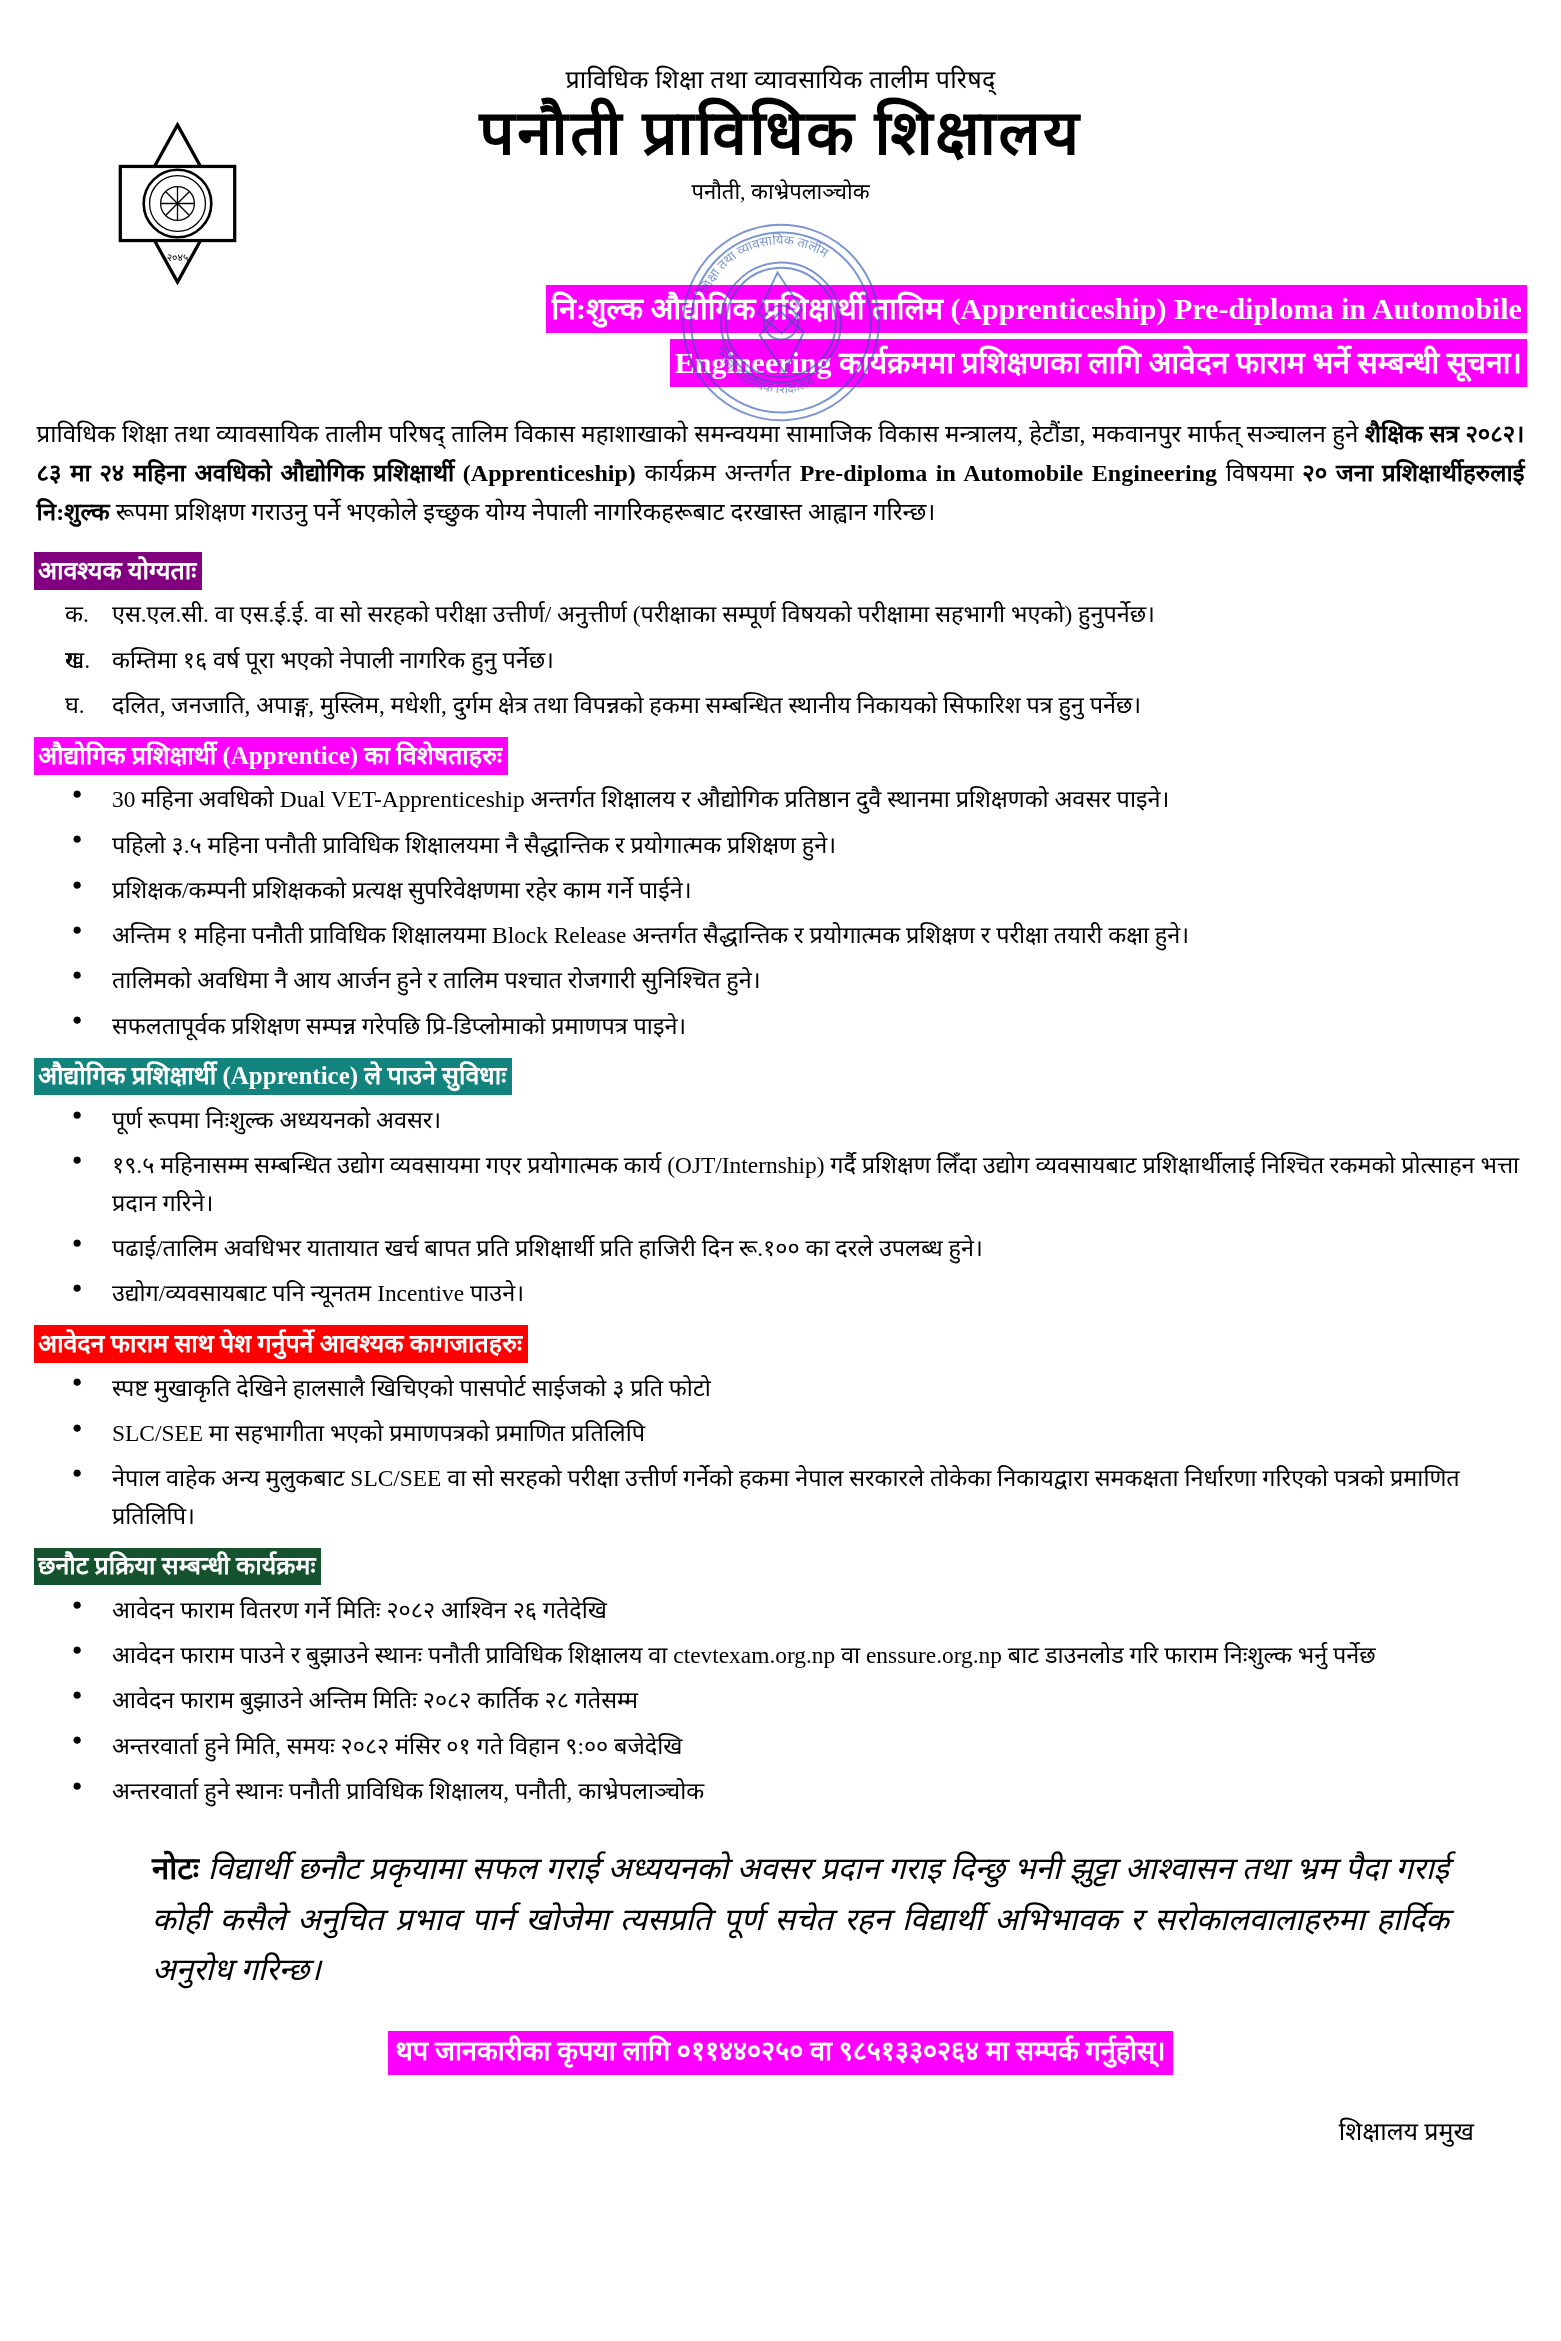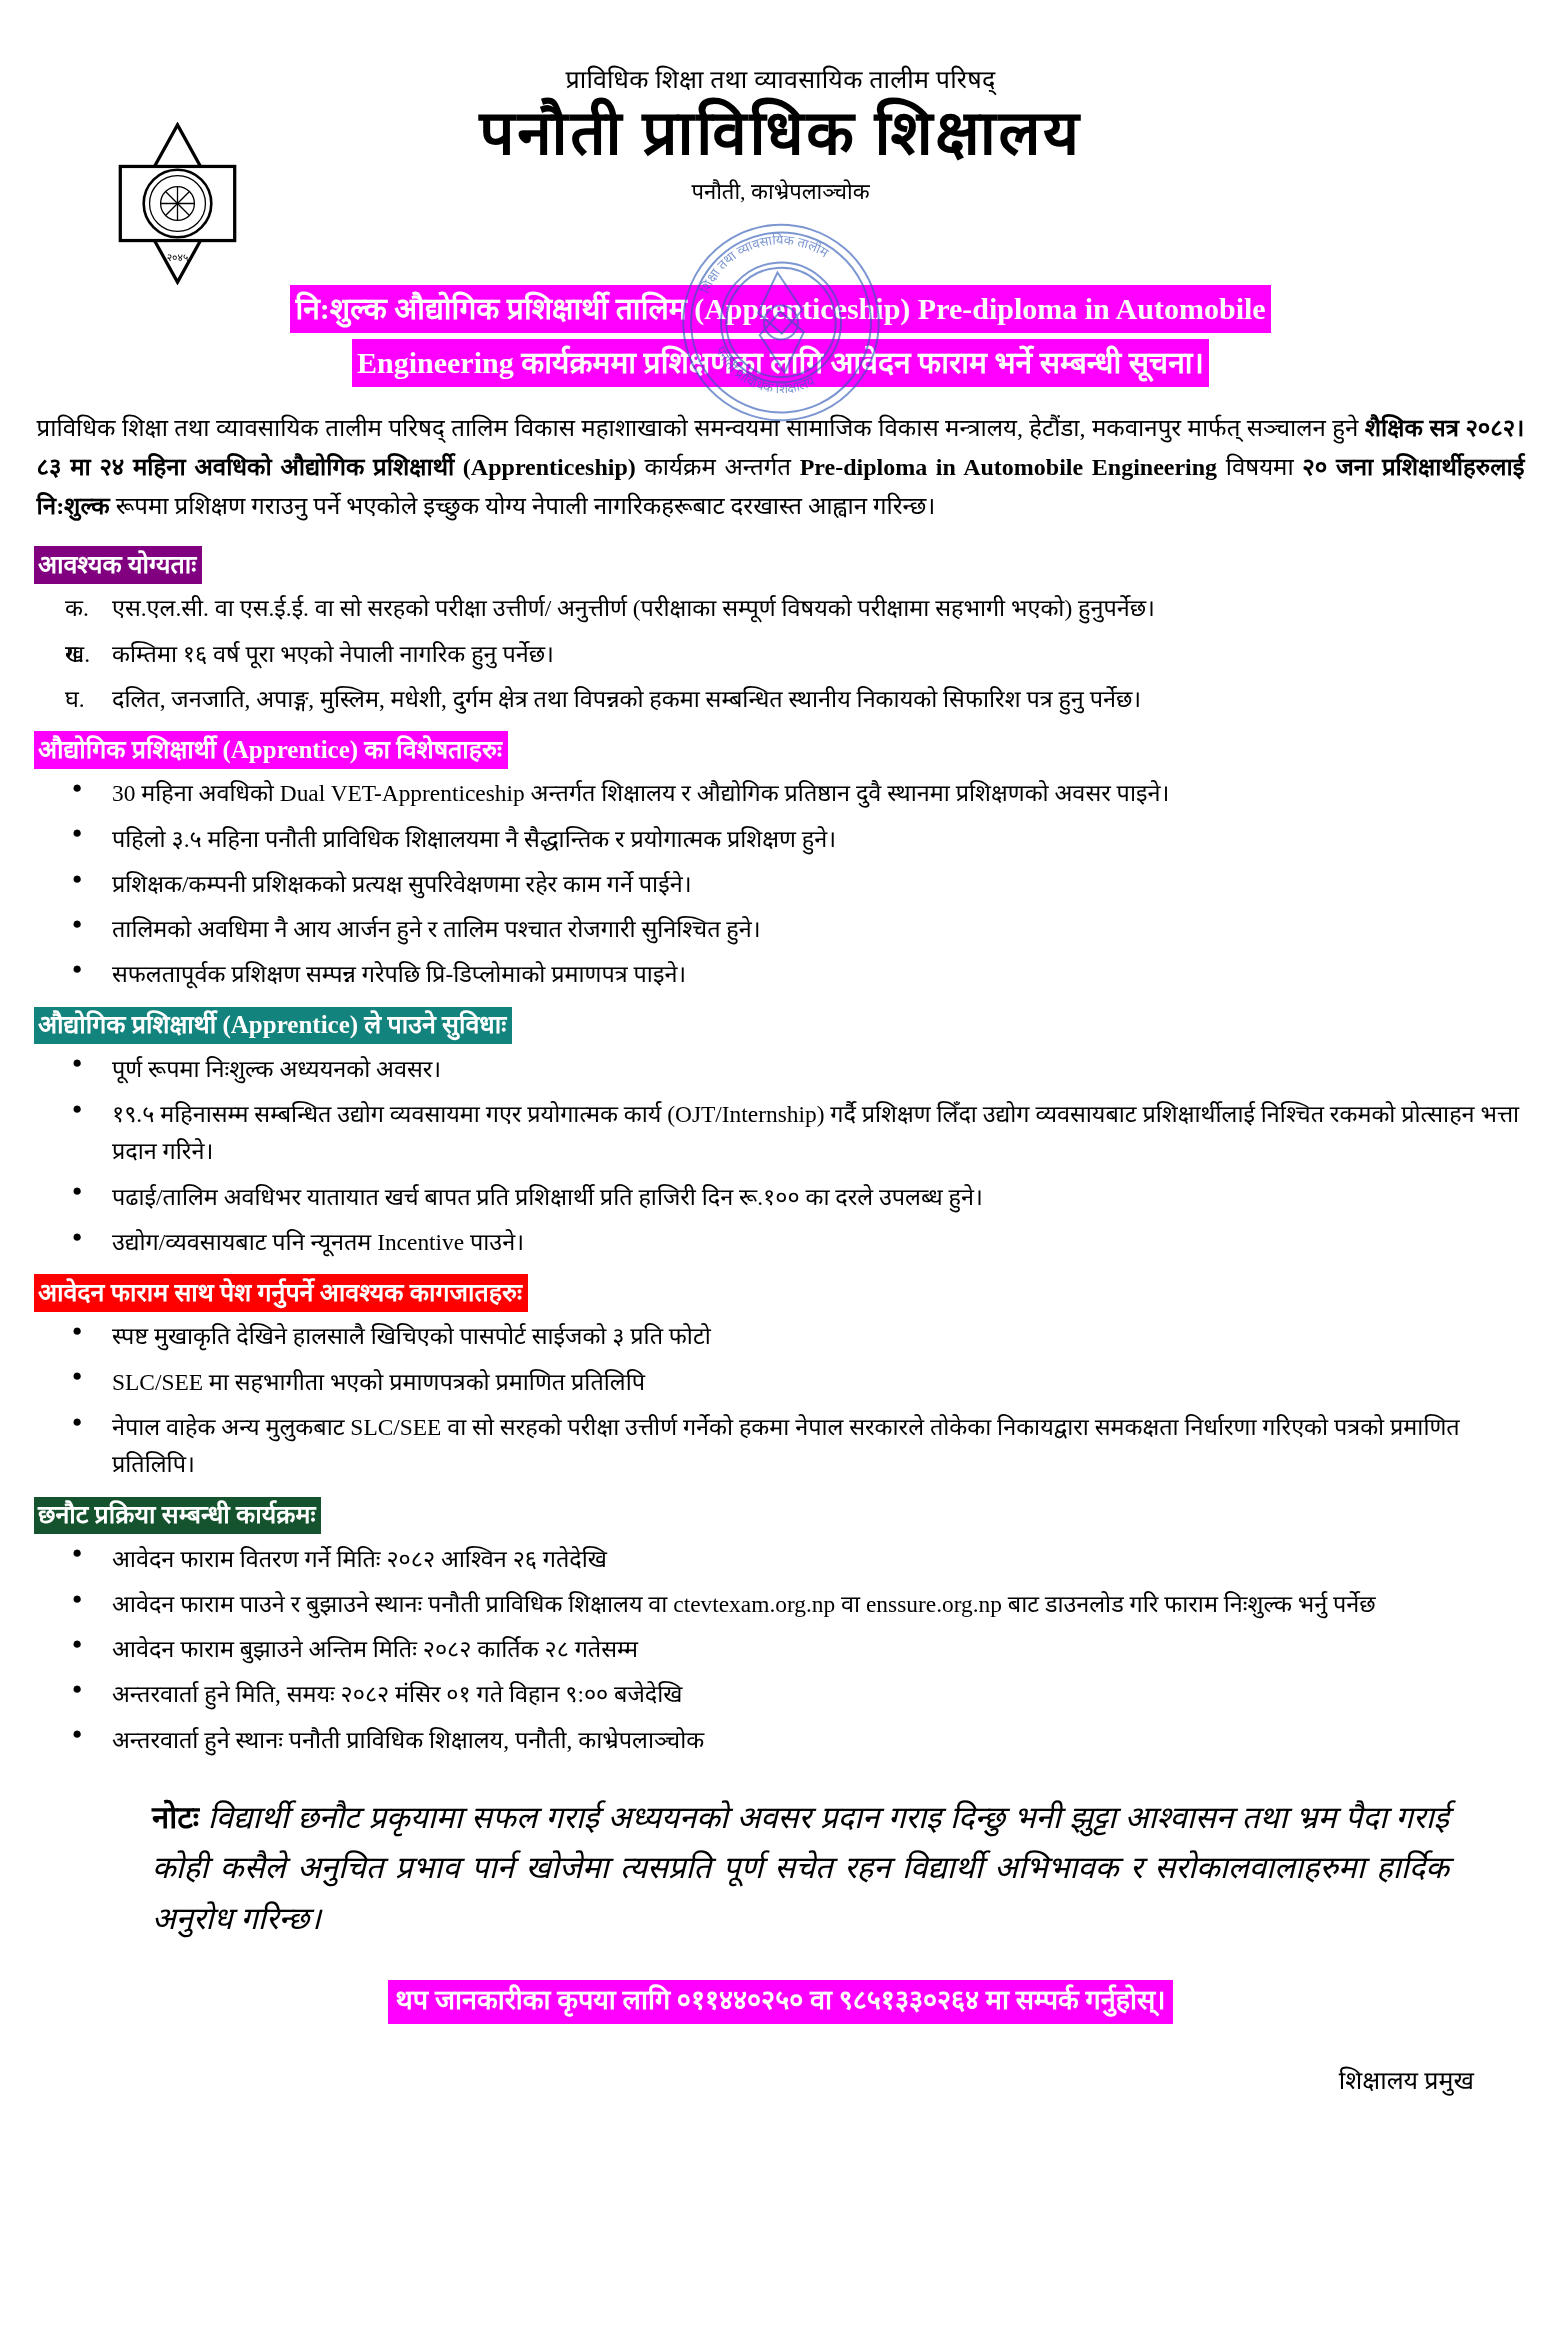--- a/index.html
+++ b/index.html
@@ -70,23 +70,23 @@
     transform: translateX(-50%) rotate(-4deg);
     width: 215px;
     height: 215px;
     opacity: 0.62;
     z-index: 1;
     pointer-events: none;
   }
 
   
   .title-banner {
-    text-align: center;
+    text-align: right;
     margin-top: 5.2px;
-    margin-bottom: 22px;
+    margin-bottom: 28px;
   }
   .title-banner .tline {
     display: inline-block;
     background: #FF00FF;
     color: #ffffff;
     font-weight: bold;
     font-size: 30px;
     line-height: 1.52;
     padding: 1.3px 5.2px;
     letter-spacing: 0px;
@@ -249,20 +249,21 @@
       <li><span class="mk">घ.</span><span>दलित, जनजाति, अपाङ्ग, मुस्लिम, मधेशी, दुर्गम क्षेत्र तथा विपन्नको हकमा सम्बन्धित स्थानीय निकायको सिफारिश पत्र हुनु पर्नेछ।</span></li>
     </ol>
   </div>
 
   <div>
     <div class="sec-head magenta">औद्योगिक प्रशिक्षार्थी (Apprentice) का विशेषताहरुः</div>
     <ul class="bullets">
       <li>30 महिना अवधिको Dual VET-Apprenticeship अन्तर्गत शिक्षालय र औद्योगिक प्रतिष्ठान दुवै स्थानमा प्रशिक्षणको अवसर पाइने।</li>
       <li>पहिलो ३.५ महिना पनौती प्राविधिक शिक्षालयमा नै सैद्धान्तिक र प्रयोगात्मक प्रशिक्षण हुने।</li>
       <li>प्रशिक्षक/कम्पनी प्रशिक्षकको प्रत्यक्ष सुपरिवेक्षणमा रहेर काम गर्ने पाईने।</li>
+      <li>अन्तिम १ महिना पनौती प्राविधिक शिक्षालयमा Block Release अन्तर्गत सैद्धान्तिक र प्रयोगात्मक प्रशिक्षण र परीक्षा तयारी कक्षा हुने।</li>
       <li>तालिमको अवधिमा नै आय आर्जन हुने र तालिम पश्चात रोजगारी सुनिश्चित हुने।</li>
       <li>सफलतापूर्वक प्रशिक्षण सम्पन्न गरेपछि प्रि-डिप्लोमाको प्रमाणपत्र पाइने।</li>
     </ul>
   </div>
 
   <div>
     <div class="sec-head teal">औद्योगिक प्रशिक्षार्थी (Apprentice) ले पाउने सुविधाः</div>
     <ul class="bullets">
       <li>पूर्ण रूपमा निःशुल्क अध्ययनको अवसर।</li>
       <li>१९.५ महिनासम्म सम्बन्धित उद्योग व्यवसायमा गएर प्रयोगात्मक कार्य (OJT/Internship) गर्दै प्रशिक्षण लिँदा उद्योग व्यवसायबाट प्रशिक्षार्थीलाई निश्चित रकमको प्रोत्साहन भत्ता प्रदान गरिने।</li>

